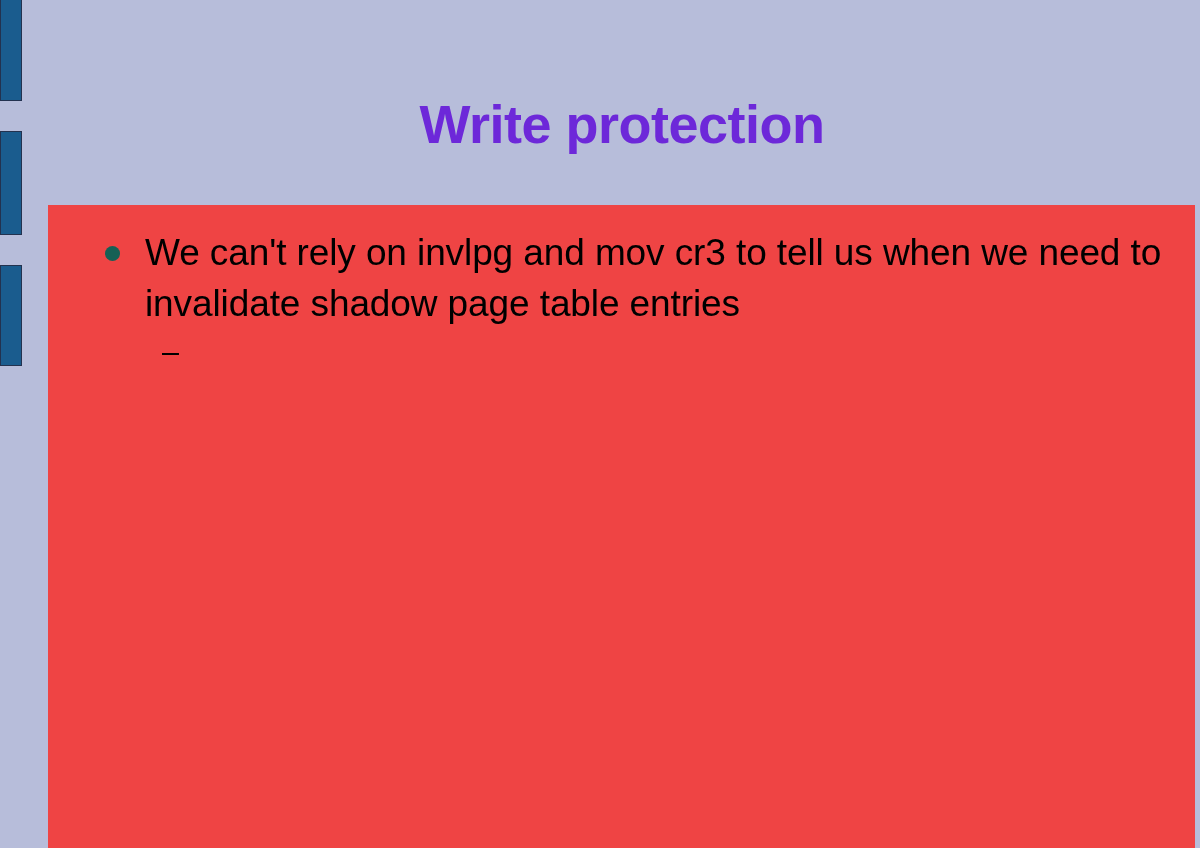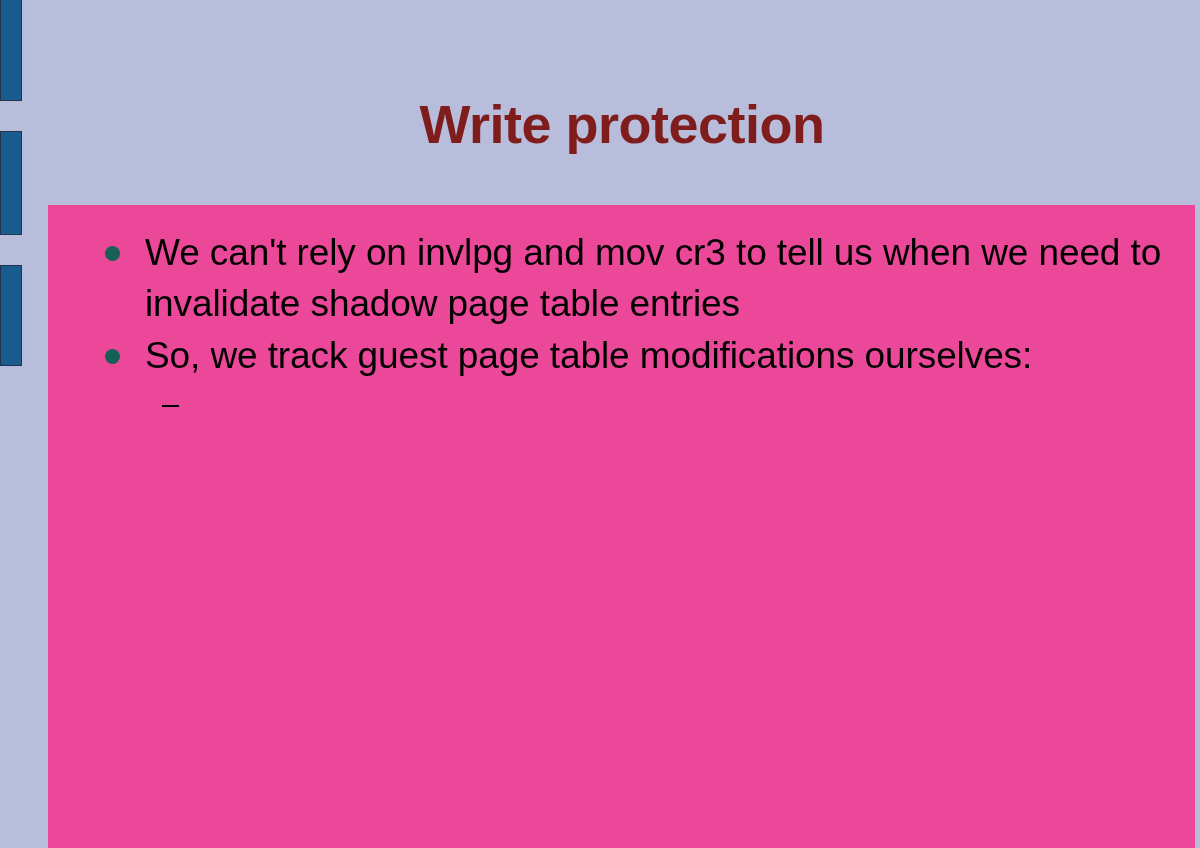--- a/index.html
+++ b/index.html
@@ -37,34 +37,34 @@
 
   
   #title {
     position: absolute;
     left: 48px;
     top: 96px;
     width: 1148px;
     text-align: center;
     font-size: 54px;
     font-weight: bold;
-    color: #7f1d1d;
+    color: #6d28d9;
     letter-spacing: -0.5px;
     line-height: 1.05;
     white-space: nowrap;
   }
 
   
   #content-panel {
     position: absolute;
     left: 48px;
     top: 205px;
     width: 1147px;
     height: 643px;
-    background: #ec4899;
+    background: #ef4444;
     box-sizing: border-box;
     padding: 22px 10px 0 10px;
   }
 
   #bullet-list {
     list-style: none;
     margin: 0;
     padding: 0;
   }
 
@@ -134,24 +134,20 @@
   <div id="title">Write protection</div>
 
   <div id="content-panel">
     <ul id="bullet-list">
 
       <li class="lvl1">
         <span class="marker"><span class="dot"></span></span>
         <span>We can't rely on invlpg and mov cr3 to tell us when we need to invalidate shadow page table entries</span>
       </li>
 
-      <li class="lvl1">
-        <span class="marker"><span class="dot"></span></span>
-        <span>So, we track guest page table modifications ourselves:</span>
-      </li>
 
       <li>
         <ul class="lvl2-group">
 
           <li class="lvl2">
             <span class="marker">–</span>
           </li>
 
           <li class="lvl2">
             <span class="marker">–</span>

